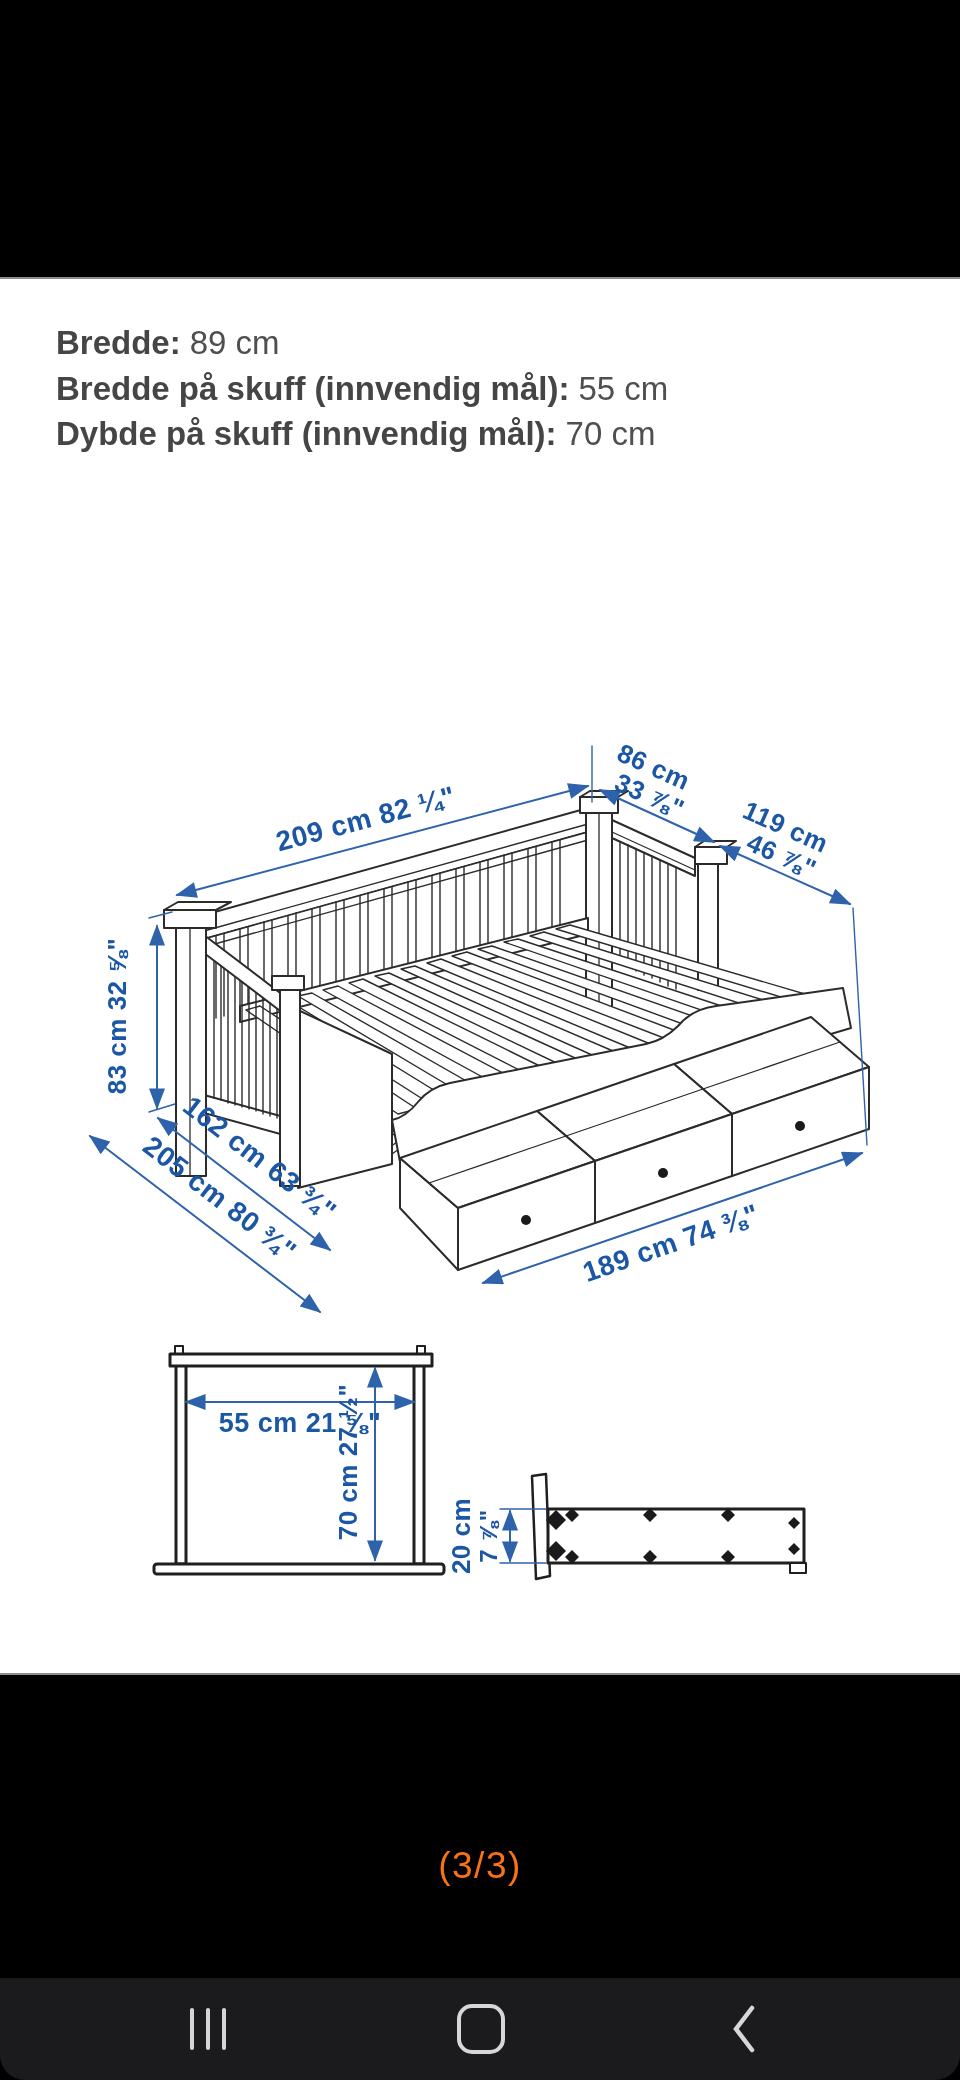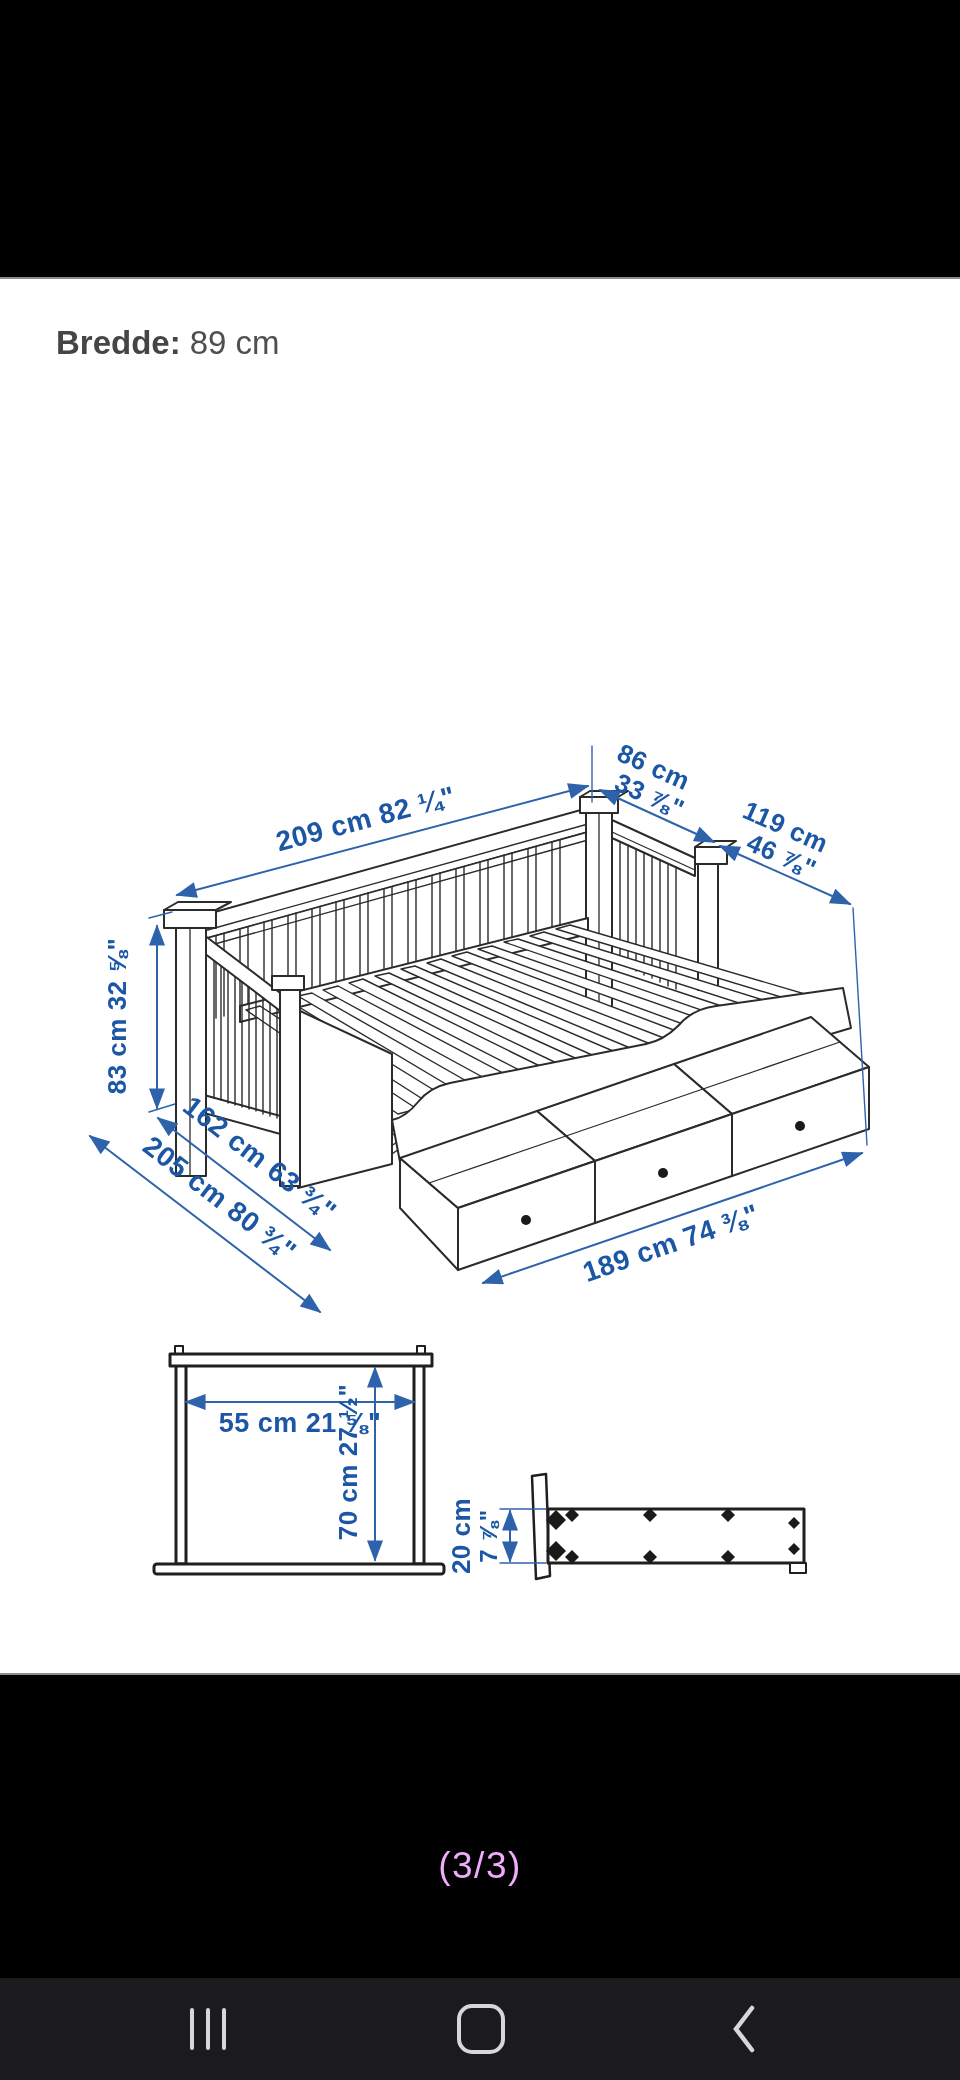--- a/index.html
+++ b/index.html
@@ -1,45 +1,47 @@
 <!DOCTYPE html>
 <html><head>
 <meta charset="utf-8">
 <style>
   html,body{margin:0;padding:0;background:#000;}
   .screen{position:relative;width:960px;height:2080px;background:#000;overflow:hidden;
-          font-family:"Liberation Sans",sans-serif;}
+          font-family:"Liberation Sans",sans-serif;border-radius:25px;}
   .status-bar{position:absolute;top:0;left:0;width:960px;height:277px;background:#000;}
   .content{position:absolute;top:277px;left:0;width:960px;height:1398px;background:#fff;
            border-top:2px solid #8d8d8d;border-bottom:2px solid #8d8d8d;box-sizing:border-box;}
   .specs{position:absolute;left:56px;top:41px;font-size:33px;line-height:45.5px;color:#4a4a4a;white-space:nowrap;}
   .specs .lbl{font-weight:bold;color:#454545;}
   .specs .val{font-weight:normal;color:#4f4f4f;margin-left:9px;}
   .diagram-svg{position:absolute;left:0;top:0;width:960px;height:1396px;}
   .bottom-area{position:absolute;top:1675px;left:0;width:960px;height:405px;background:#000;}
-  .pager{position:absolute;top:170px;left:0;width:100%;text-align:center;color:#f0abfc;
+  .pager{position:absolute;top:170px;left:0;width:100%;text-align:center;color:#f97316;
          font-size:37px;font-weight:300;letter-spacing:1.5px;}
   .nav-bar{position:absolute;bottom:0;left:0;width:960px;height:102px;background:#1b1b1e;}
   .nav-btn{position:absolute;top:0;height:102px;width:120px;transform:translateX(-50%);
            display:flex;align-items:center;justify-content:center;cursor:pointer;}
   .recents{left:208px;}  .homeb{left:481px;}  .backb{left:744px;}
   .bars{display:flex;gap:12px;}
   .bars i{display:block;width:4px;height:42px;background:#d7d7d9;border-radius:2px;}
   .home-shape{width:40px;height:42px;border:4px solid #d7d7d9;border-radius:15px;}
 </style>
 </head>
 <body>
 
 <div class="screen">
 
   <div class="status-bar"></div>
 
   <div class="content">
     <div class="specs">
       <div><span class="lbl">Bredde:</span><span class="val">89 cm</span></div>
+      <div><span class="lbl">Bredde på skuff (innvendig mål):</span><span class="val">55 cm</span></div>
+      <div><span class="lbl">Dybde på skuff (innvendig mål):</span><span class="val">70 cm</span></div>
     </div>
 
     <svg class="diagram-svg" viewBox="0 277 960 1396" fill="none" stroke-linejoin="round" stroke-linecap="round">
       <defs>
         <marker id="arr" viewBox="0 0 12 9" refX="11" refY="4.5" markerWidth="11" markerHeight="8" orient="auto-start-reverse">
             <path d="M0,0 L12,4.5 L0,9 Z" fill="#2e63ac"></path>
           </marker>
       </defs>
 
       <g stroke="#2b2b2b" stroke-width="2">

